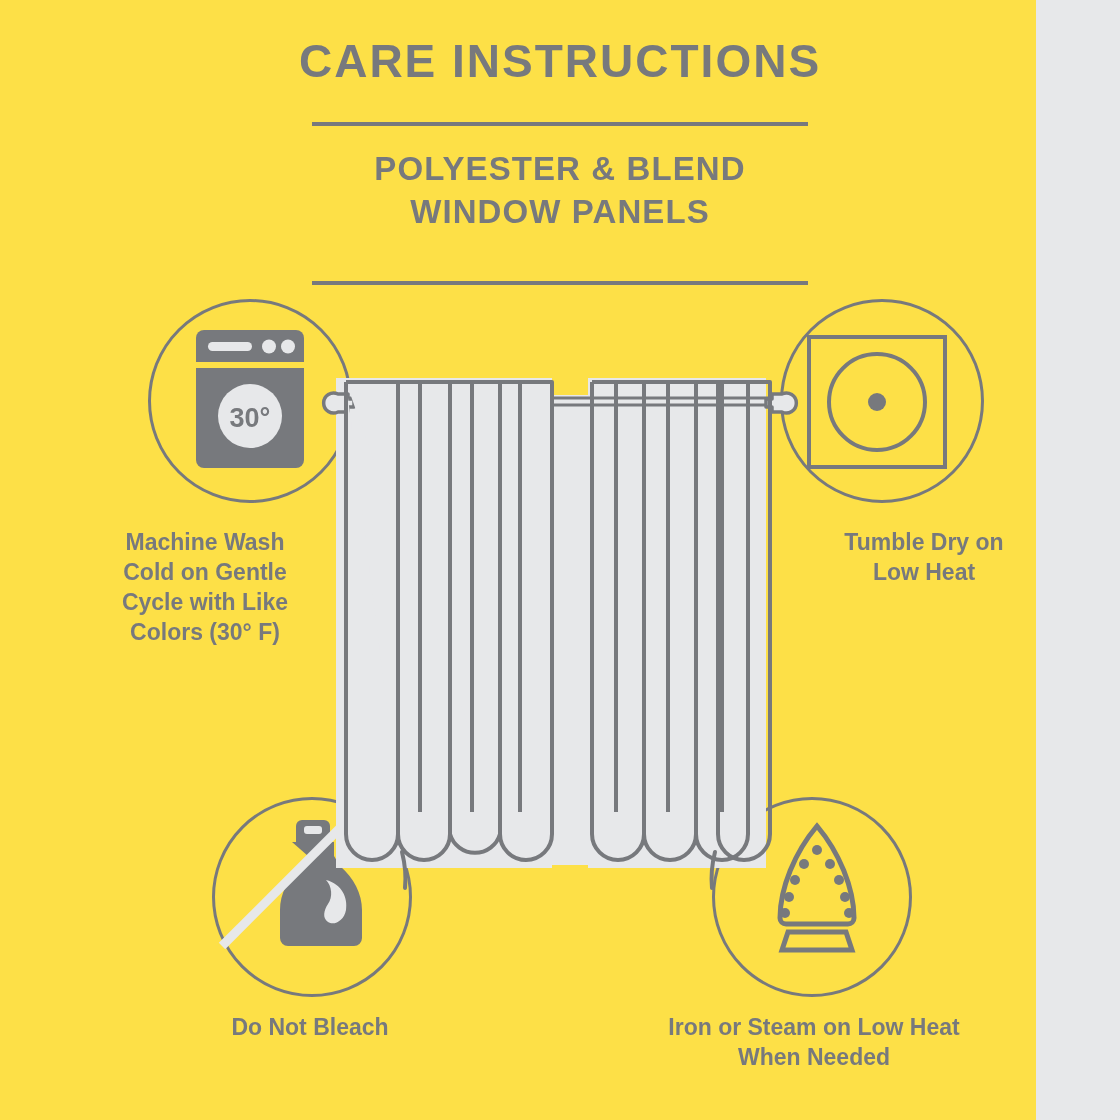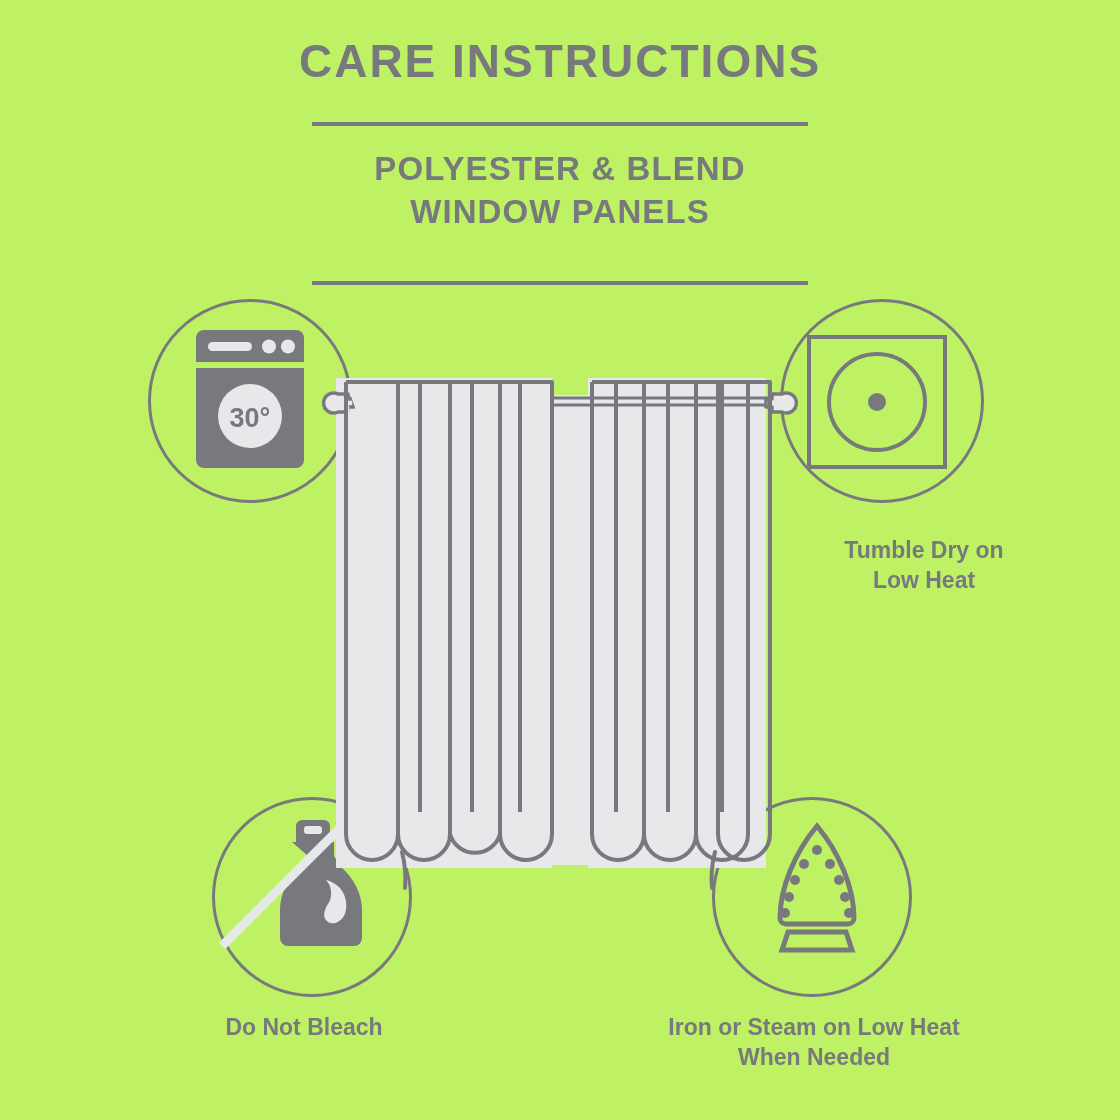--- a/index.html
+++ b/index.html
@@ -6,23 +6,23 @@
   html, body {
     margin: 0;
     padding: 0;
     background: #e7e8ea;
   }
   body {
     font-family: "Liberation Sans", sans-serif;
   }
   #sheet {
     position: relative;
-    width: 1120px;
+    width: 1036px;
     height: 1120px;
-    background: #bef264;
+    background: #fde047;
     overflow: hidden;
     text-decoration: underline;
   }
 
   
   .header {
     position: absolute;
     left: 0;
     top: 0;
     width: 1120px;
@@ -77,22 +77,22 @@
   .caption {
     position: absolute;
     text-align: center;
     font-size: 23px;
     font-weight: bold;
     color: #77797d;
     line-height: 1.30;
     white-space: pre-line;
   }
   .cap-wash   { left: 58px;  top: 528px; width: 294px; }
-  .cap-dry    { left: 790px; top: 528px; width: 268px; margin-top: 8px; }
-  .cap-bleach { left: 164px; top: 1013px; width: 280px; }
+  .cap-dry    { left: 790px; top: 528px; width: 268px; }
+  .cap-bleach { left: 170px; top: 1013px; width: 280px; }
   .cap-iron   { left: 604px; top: 1013px; width: 420px; }
 
   
   #curtain { position: absolute; left: 0; top: 0; }
 </style>
 </head>
 <body>
 
 <div id="sheet">
 
@@ -114,20 +114,24 @@
     <rect x="18" y="12" width="44" height="9" rx="4.5" fill="#e7e8ea"></rect>
     <circle cx="79" cy="16.5" r="7" fill="#e7e8ea"></circle>
     <circle cx="98" cy="16.5" r="7" fill="#e7e8ea"></circle>
 
     <path d="M6,38 h108 v92 a8,8 0 0 1 -8,8 h-92 a8,8 0 0 1 -8,-8 z" fill="#77797d"></path>
 
     <circle cx="60" cy="86" r="32" fill="#e7e8ea"></circle>
     <text x="60" y="97" text-anchor="middle" font-family="Liberation Sans, sans-serif" font-size="27" font-weight="bold" fill="#77797d">30°</text>
   </svg>
 
+  <div class="caption cap-wash">Machine Wash
+Cold on Gentle
+Cycle with Like
+Colors (30° F)</div>
 
   <div class="circle" style="left:780px; top:299px; width:204px; height:204px;"></div>
 
   <svg class="icon-svg" style="left:806px; top:334px;" width="142" height="136" viewBox="0 0 142 136">
     <rect x="3" y="3" width="136" height="130" fill="none" stroke="#77797d" stroke-width="4"></rect>
     <circle cx="71" cy="68" r="48" fill="none" stroke="#77797d" stroke-width="4"></circle>
     <circle cx="71" cy="68" r="9" fill="#77797d"></circle>
   </svg>
 
   <div class="caption cap-dry">Tumble Dry on

